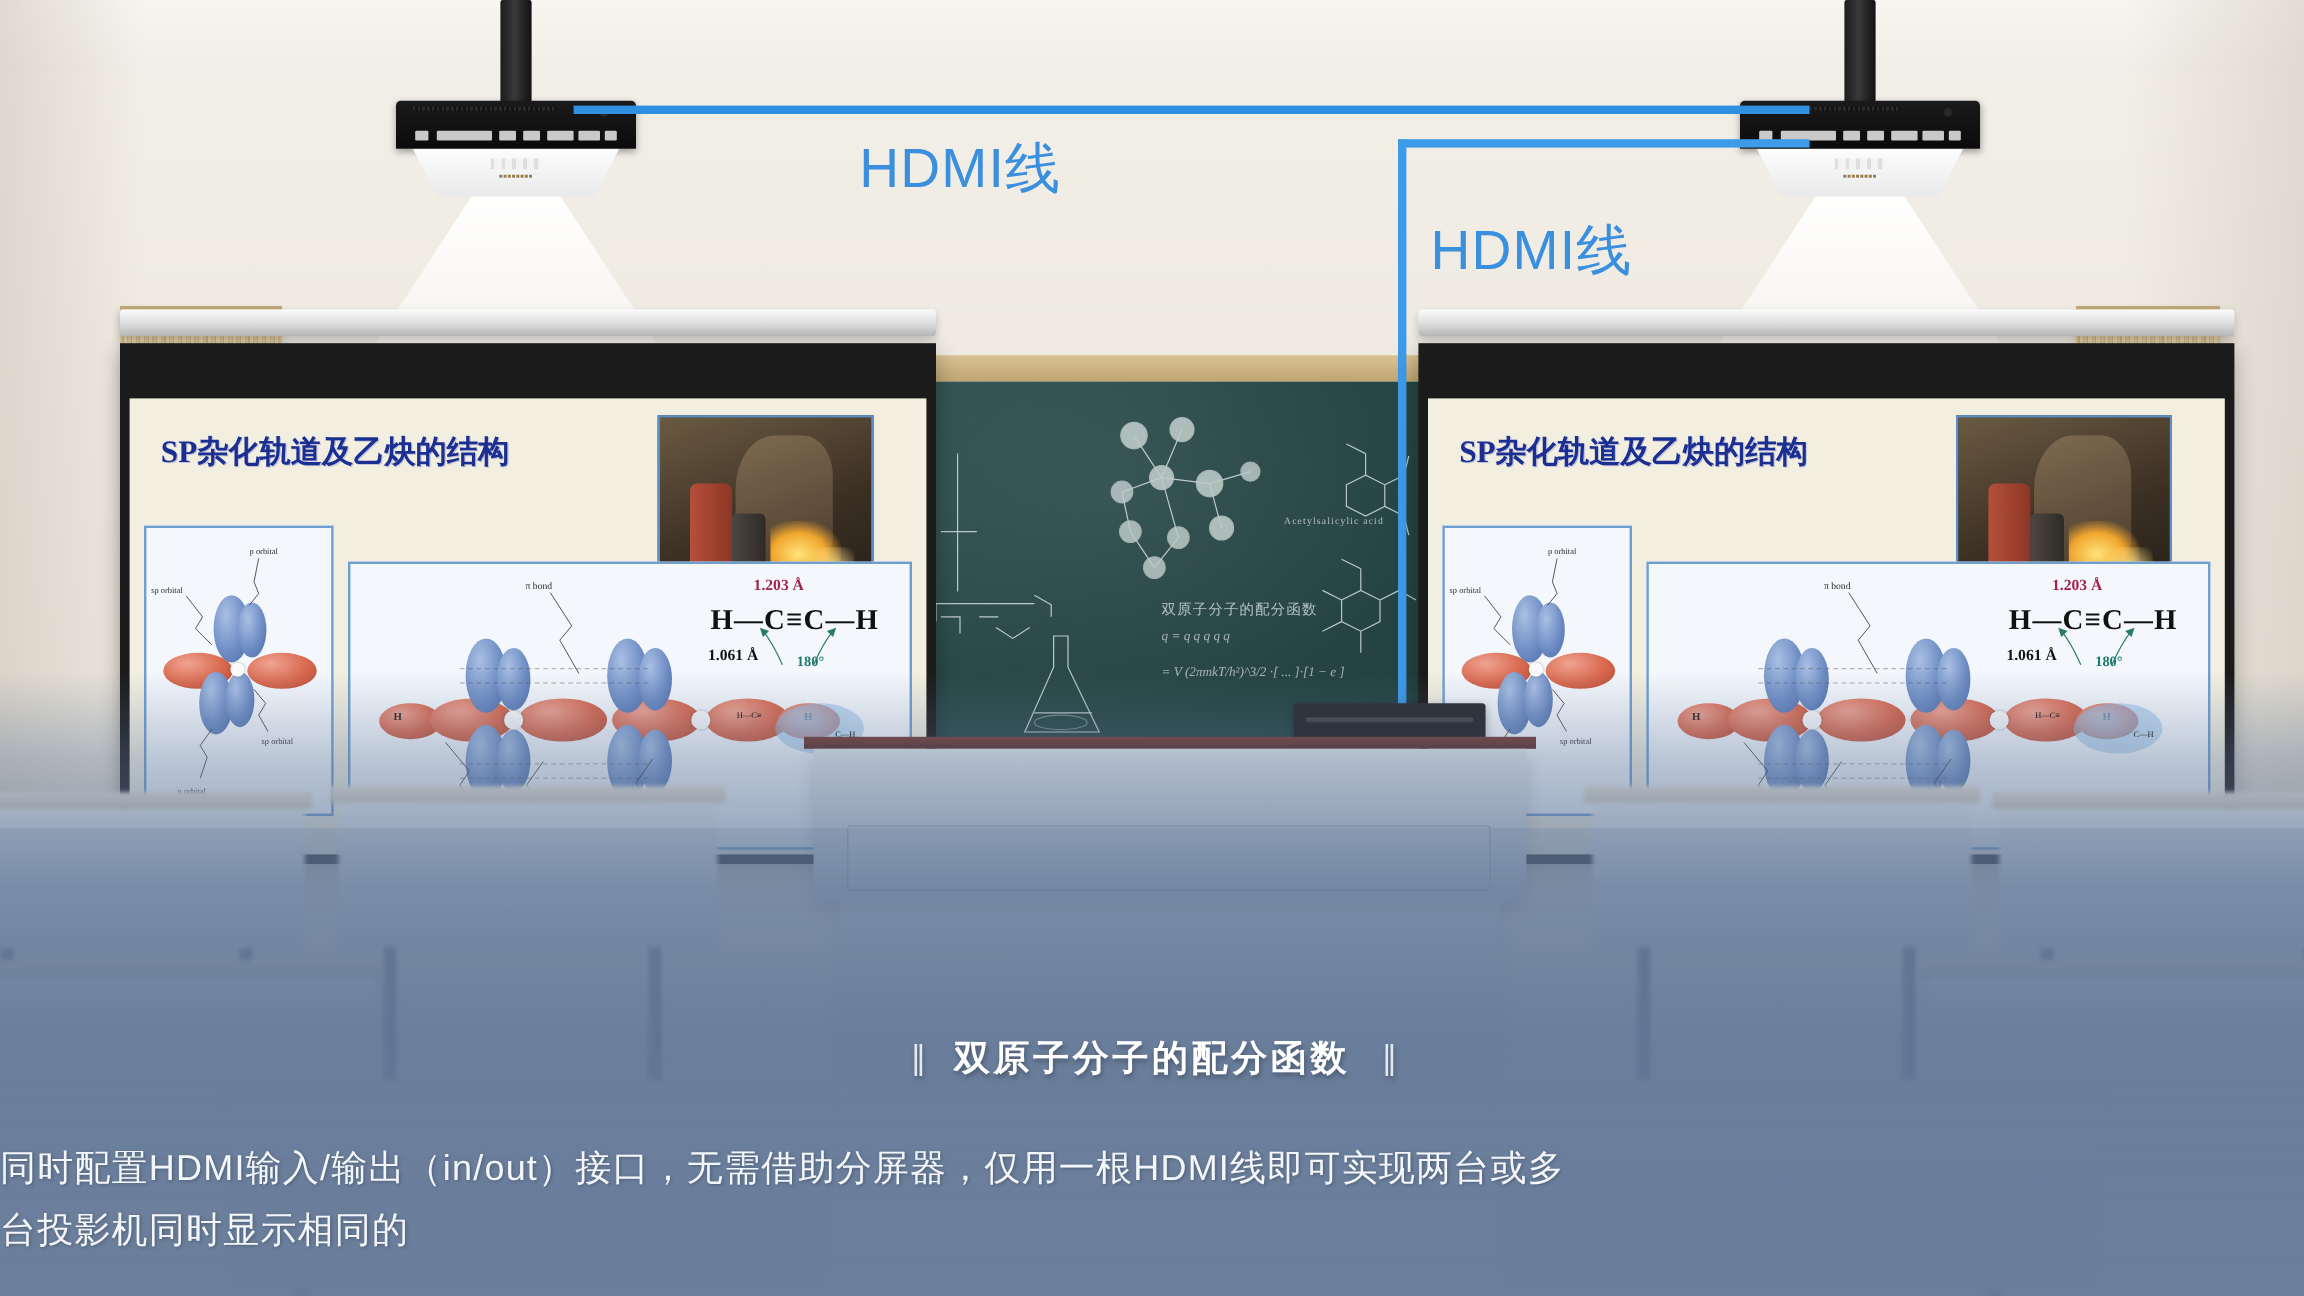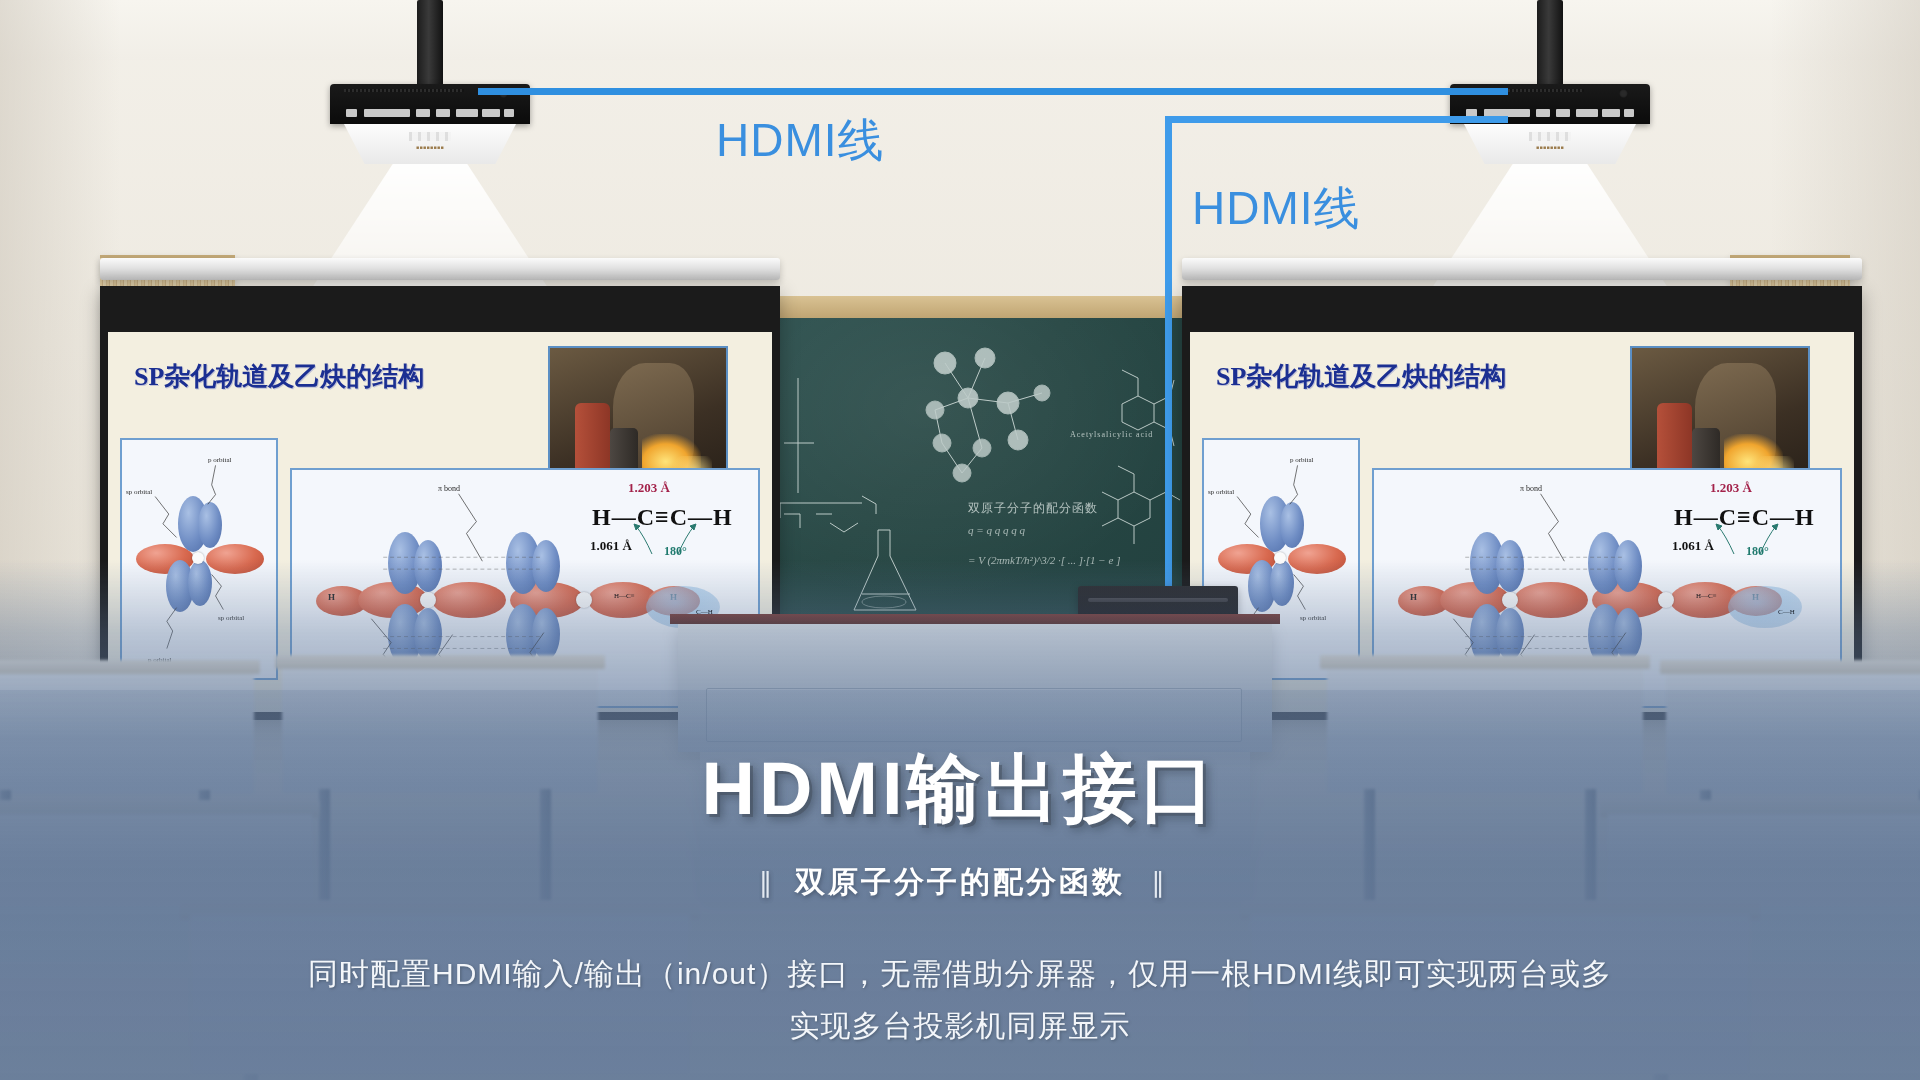--- a/index.html
+++ b/index.html
@@ -224,21 +224,21 @@
        5px 5px 10px rgba(40,50,65,.45);
   }
   .subline {
     position:absolute; left:0; width:1920px; text-align:center;
     color:#ffffff; font-size:30px; font-weight:bold; letter-spacing:3px;
     text-shadow:1px 2px 4px rgba(40,50,65,.5);
     display:flex; align-items:center; justify-content:center; gap:26px;
   }
   .pipe { color:#e9eef5; font-size:27px; font-weight:normal; opacity:.95; letter-spacing:-3px; }
   .bodytext {
-    position:absolute; left:0; width:1920px; text-align:center;
+    position:absolute; left:0; width:1920px; 
     color:#f3f6fa; font-size:30px; line-height:52px; letter-spacing:1px;
     text-shadow:1px 1px 3px rgba(40,50,65,.45);
   }
 </style>
 </head>
 <body>
 
 <div id="stage">
 
   <div class="wall"></div>
@@ -596,24 +596,23 @@
     </div>
     <div class="desk" style="left:1240px; top:300px; width:520px; height:200px;">
       <div class="top" style="height:20px;"></div>
         <div class="front" style="height:160px;"></div>
     </div>
   </div>
 
   <div class="blue-veil"></div>
   <div class="blue-veil2"></div>
 
-  <div class="headline" style="top:740px;">HDMI输出接口</div>
 
   <div class="subline" style="top:862px;">
     <span class="pipe">∥</span>
     <span>双原子分子的配分函数</span>
     <span class="pipe">∥</span>
   </div>
 
   <div class="bodytext" style="top:948px;">同时配置HDMI输入/输出（in/out）接口，无需借助分屏器，仅用一根HDMI线即可实现两台或多</div>
-  <div class="bodytext" style="top:1000px;">实现多台投影机同屏显示</div>
+  <div class="bodytext" style="top:1000px;">台投影机同时显示相同的</div>
 
 </div>
 
 </body></html>

